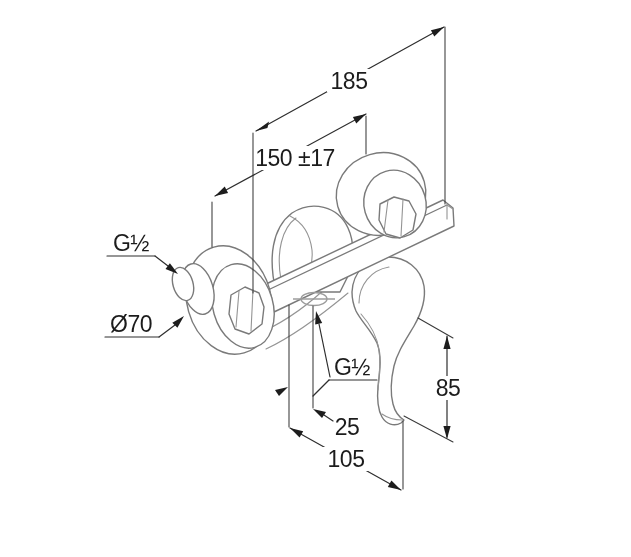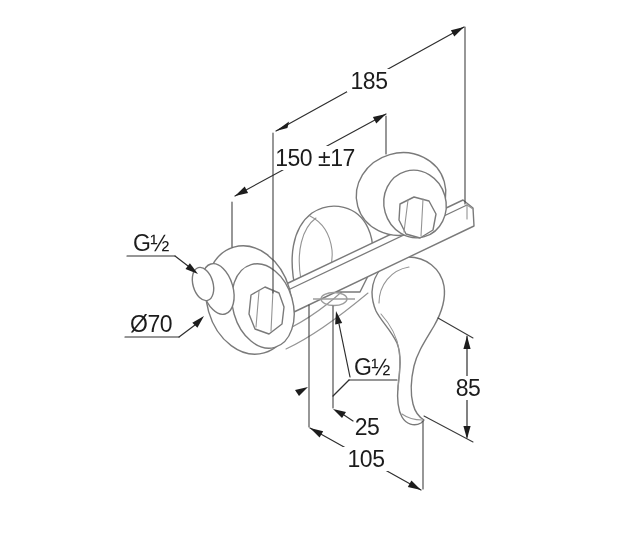--- a/index.html
+++ b/index.html
@@ -1,17 +1,17 @@
 <!DOCTYPE html>
 <html><head>
 <meta charset="utf-8">
 <style>
   html,body{margin:0;padding:0;background:#ffffff;}
   .page{position:relative;width:558px;height:557px;background:#ffffff;overflow:hidden;
-        font-family:"Liberation Sans", sans-serif;margin-left:20px;}
+        font-family:"Liberation Sans", sans-serif;}
   svg{display:block;}
   .sketch{fill:#ffffff;stroke:#7a7a7a;stroke-width:1.4;stroke-linejoin:round;stroke-linecap:round;}
   .sketch-line{fill:none;stroke:#7a7a7a;stroke-width:1.3;stroke-linecap:round;}
   .sketch-thin{fill:none;stroke:#949494;stroke-width:1.1;stroke-linecap:round;}
   .dim{stroke:#2e2e2e;stroke-width:1.2;fill:none;stroke-linecap:round;}
   .ext{stroke:#3a3a3a;stroke-width:1.05;fill:none;stroke-linecap:round;}
   .arrow{fill:#1d1d1d;stroke:none;}
   .marker{fill:none;stroke:#9c9c9c;stroke-width:1.3;}
   .dimtext{fill:#1c1c1c;font-size:23px;letter-spacing:-0.5px;font-weight:500;}
   .bg{fill:#ffffff;stroke:none;}

